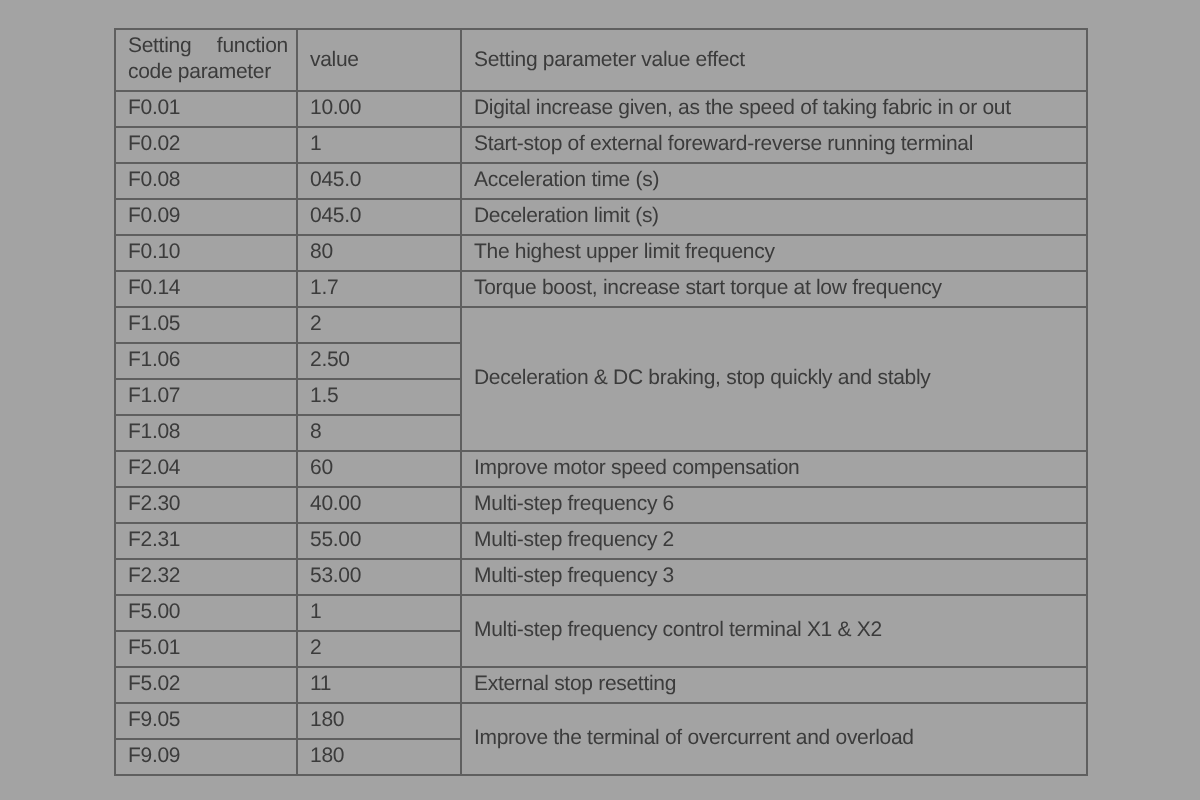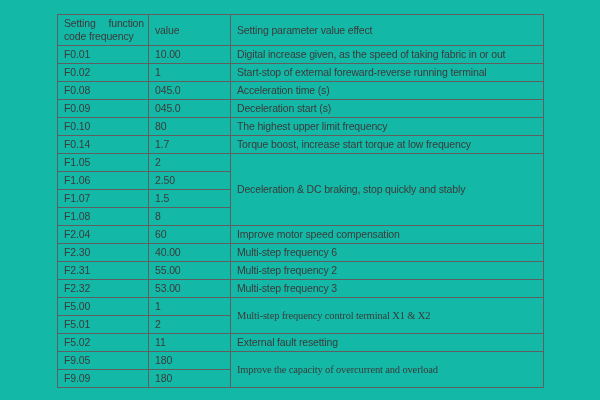--- a/index.html
+++ b/index.html
@@ -4,21 +4,21 @@
 <style>
   html, body {
     margin: 0;
     padding: 0;
     background: #ffffff;
   }
   .page {
     position: relative;
     width: 600px;
     height: 400px;
-    background: #14b8a6;
+    background: #a3a3a3;
     overflow: hidden;
     font-family: "Liberation Sans", "DejaVu Sans", sans-serif;
     color: #3b3b3b;
   }
   table.param-table {
     position: absolute;
     left: 57px;
     top: 14px;
     border-collapse: collapse;
     table-layout: fixed;
@@ -68,37 +68,37 @@
   th.h-effect::after {
     content: "";
     position: absolute;
     right: -5px;
     bottom: -1px;
     width: 5px;
     height: 1px;
     background: #5f5f5f;
   }
   td.merge-mid { vertical-align: middle; padding-bottom: 10px; }
-  td.merge-top { vertical-align: top; padding-top: 2px; font-family: Liberation Serif, serif; }
+  td.merge-top { vertical-align: top; padding-top: 2px; }
 </style>
 </head>
 <body>
 
 <div class="page">
   <table class="param-table">
     <colgroup>
       <col class="c-code">
         <col class="c-value">
         <col class="c-effect">
     </colgroup>
     <tbody>
         <tr class="hdr">
       <th class="h-code">
         <div class="h-line1">Setting function</div>
-        <div>code frequency</div>
+        <div>code parameter</div>
       </th>
       <th class="h-value">value</th>
       <th class="h-effect">Setting parameter value effect</th>
     </tr>
 
     <tr>
       <td>F0.01</td>
       <td>10.00</td>
       <td class="effect">Digital increase given, as the speed of taking fabric in or out</td>
     </tr>
@@ -108,21 +108,21 @@
       <td class="effect">Start-stop of external foreward-reverse running terminal</td>
     </tr>
     <tr>
       <td>F0.08</td>
       <td>045.0</td>
       <td class="effect">Acceleration time (s)</td>
     </tr>
     <tr>
       <td>F0.09</td>
       <td>045.0</td>
-      <td class="effect">Deceleration start (s)</td>
+      <td class="effect">Deceleration limit (s)</td>
     </tr>
     <tr>
       <td>F0.10</td>
       <td>80</td>
       <td class="effect">The highest upper limit frequency</td>
     </tr>
     <tr>
       <td>F0.14</td>
       <td>1.7</td>
       <td class="effect">Torque boost, increase start torque at low frequency</td>
@@ -173,27 +173,27 @@
       <td class="effect merge-top" rowspan="2">Multi-step frequency control terminal X1 &amp; X2</td>
     </tr>
     <tr>
       <td>F5.01</td>
       <td>2</td>
     </tr>
 
     <tr>
       <td>F5.02</td>
       <td>11</td>
-      <td class="effect">External fault resetting</td>
+      <td class="effect">External stop resetting</td>
     </tr>
 
     <tr>
       <td>F9.05</td>
       <td>180</td>
-      <td class="effect merge-top" rowspan="2">Improve the capacity of overcurrent and overload</td>
+      <td class="effect merge-top" rowspan="2">Improve the terminal of overcurrent and overload</td>
     </tr>
     <tr>
       <td>F9.09</td>
       <td>180</td>
     </tr>
   </tbody>
     </table>
 </div>
 
 </body></html>

